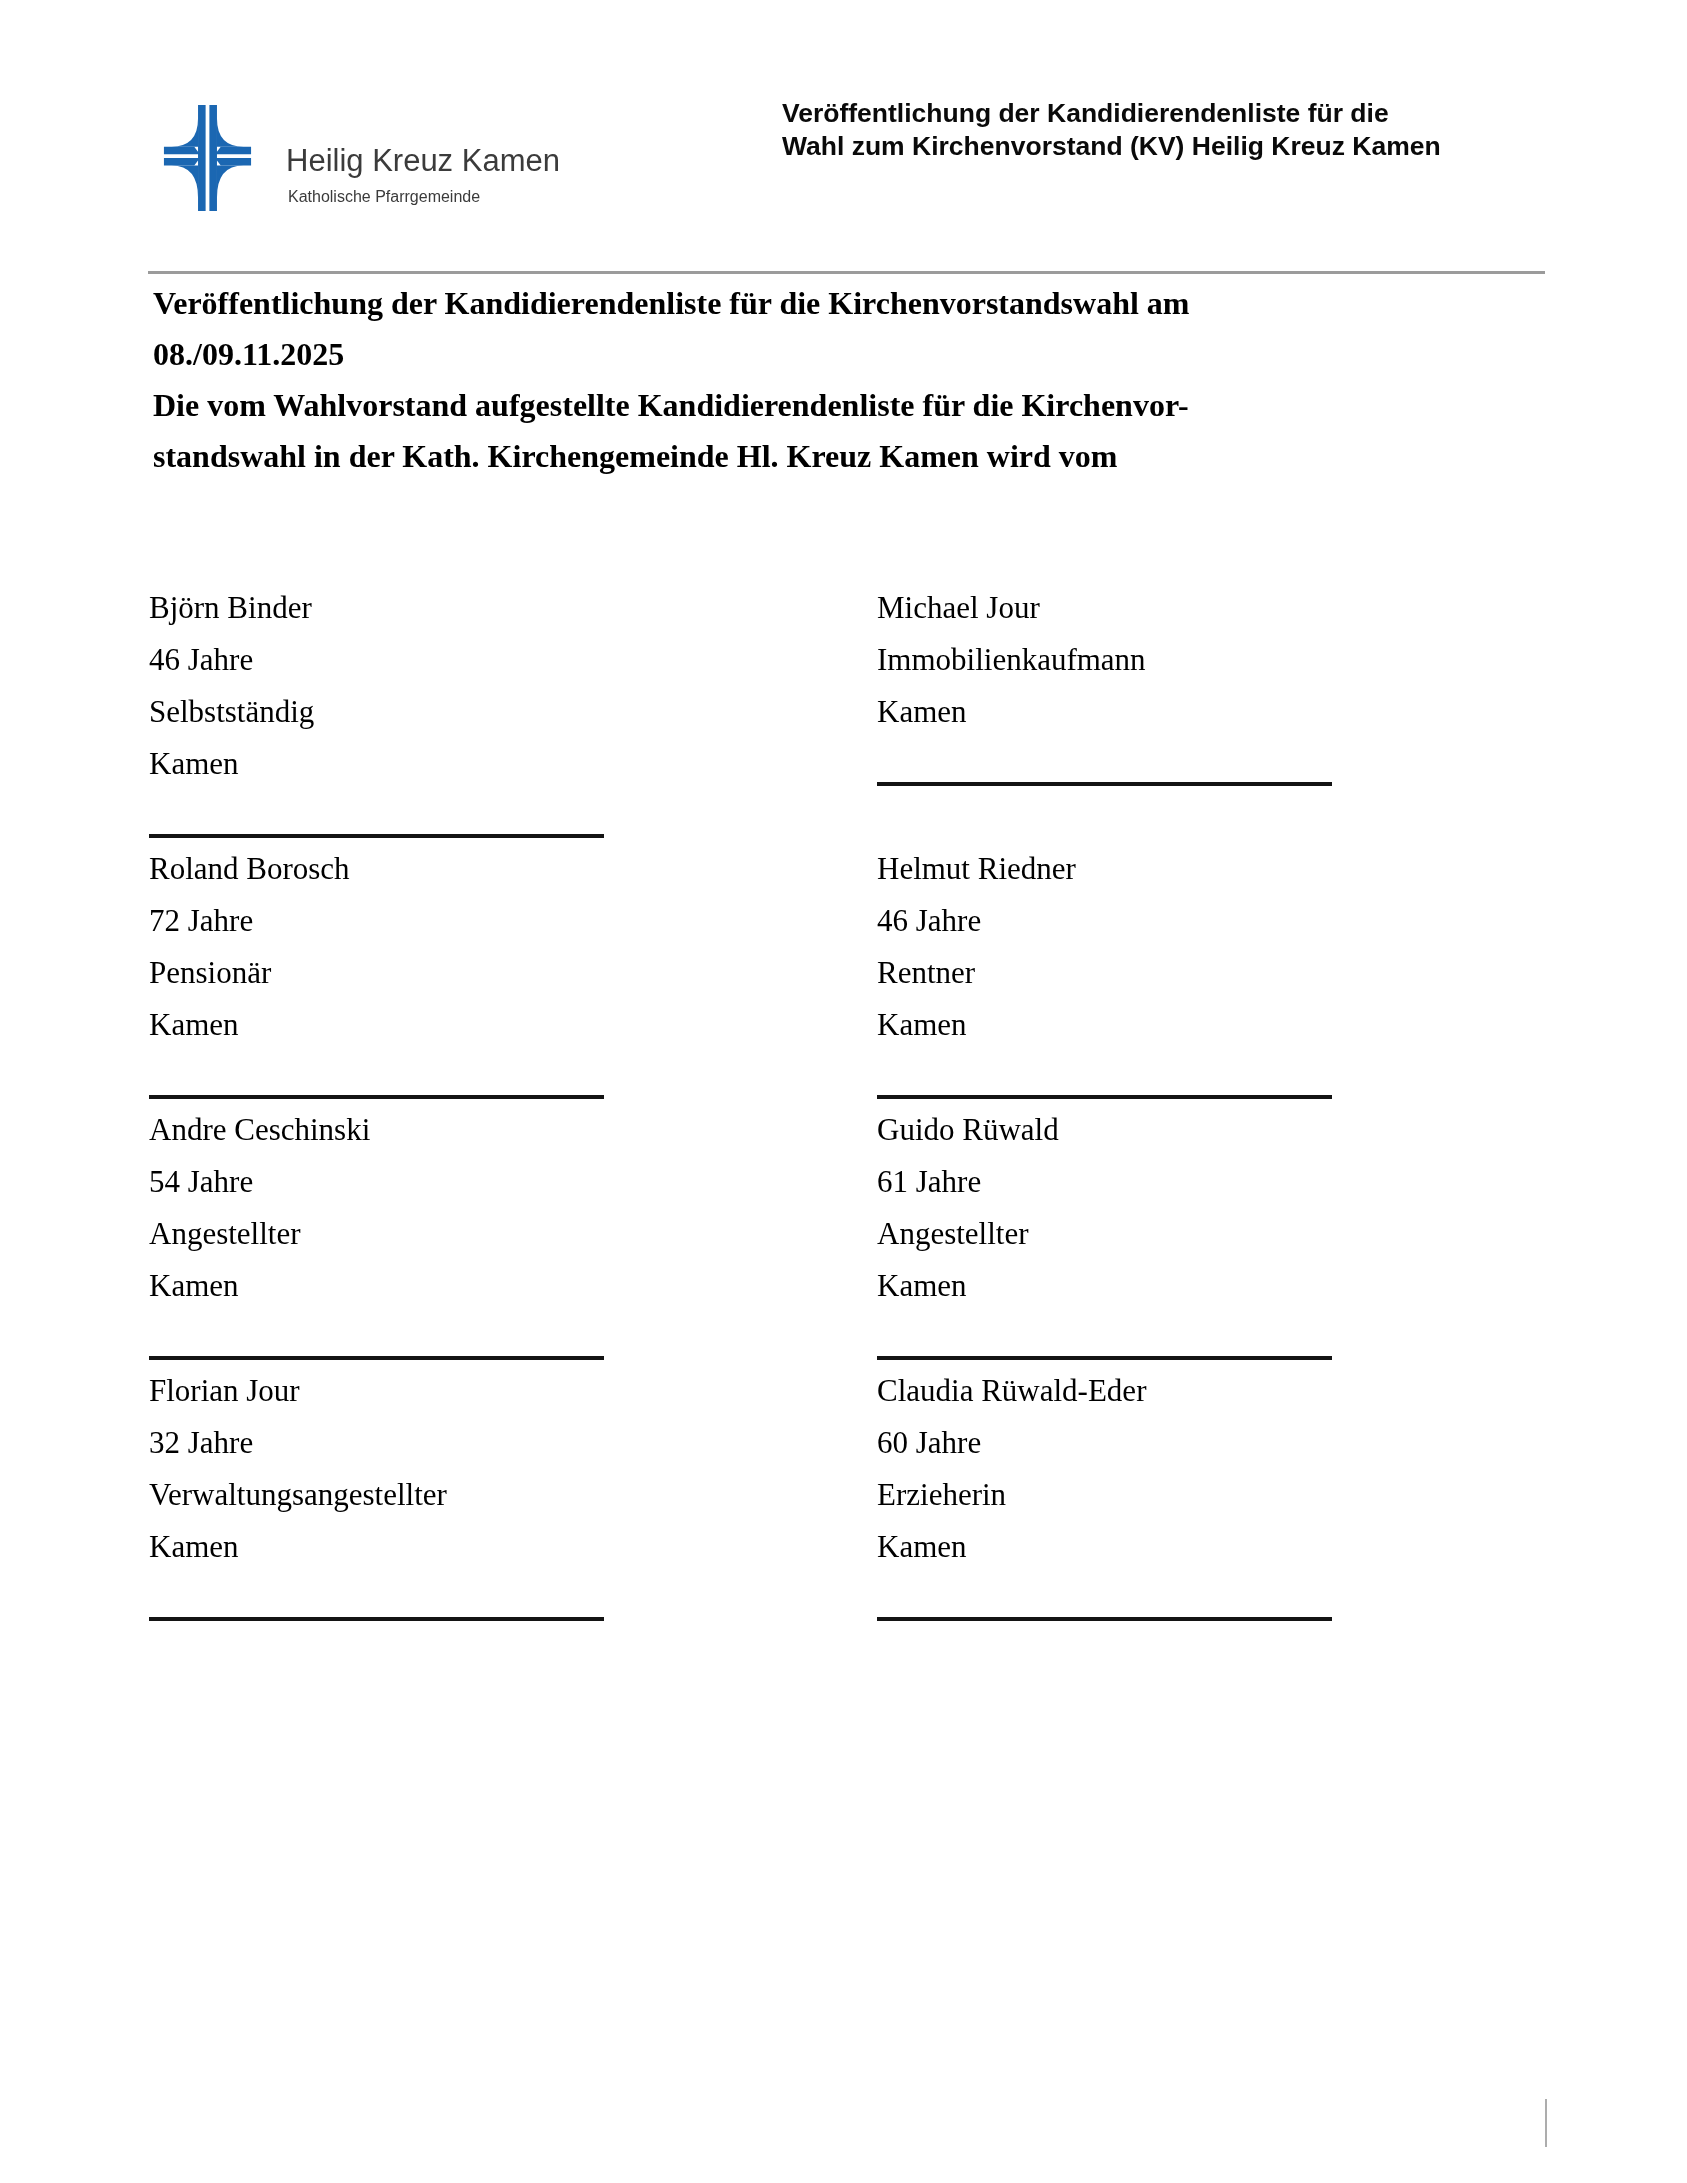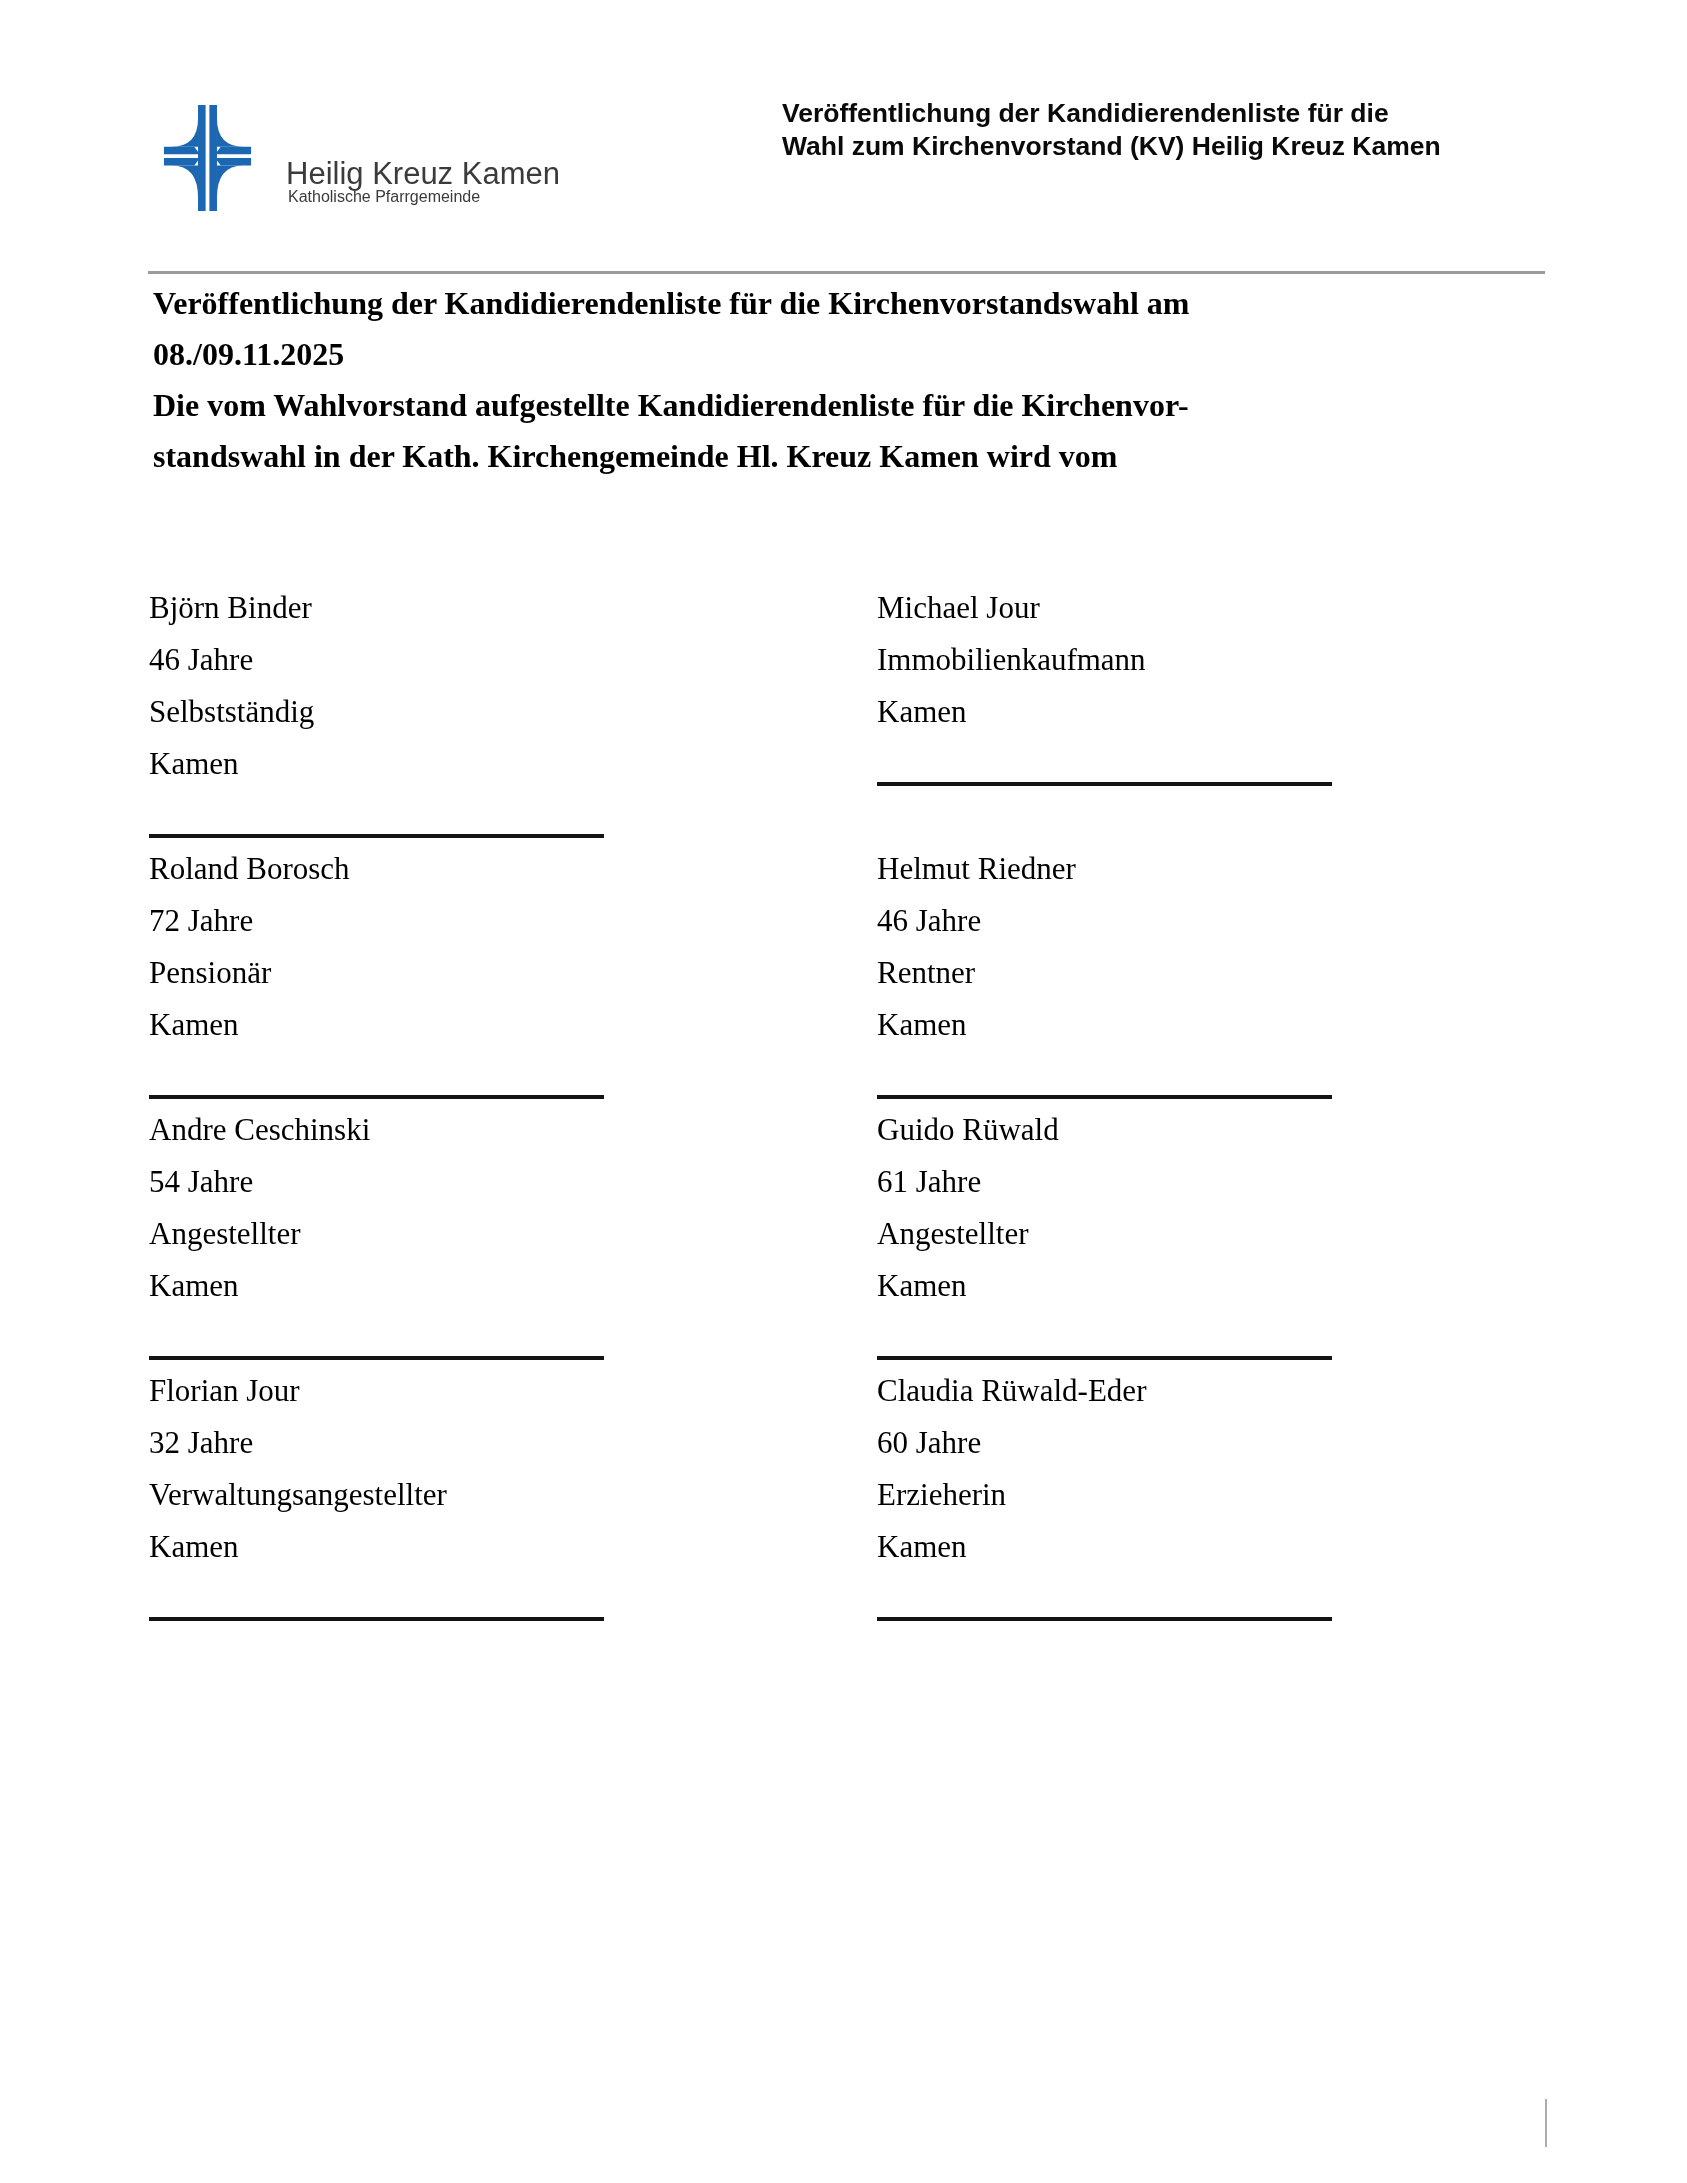--- a/index.html
+++ b/index.html
@@ -12,21 +12,21 @@
     color:#000;
     overflow:hidden;
     margin:0 auto;
   }
   
   .brand-logo{
     position:absolute; left:157px; top:105px;
     width:101px; height:106px;
   }
   .brand-title{
-    position:absolute; left:286px; top:156px;
+    position:absolute; left:286px; top:143px;
     font-family:"Liberation Sans", sans-serif;
     font-size:31px; color:#3b3b3b; white-space:nowrap;
   }
   .brand-sub{
     position:absolute; left:288px; top:188px;
     font-family:Liberation Sans, sans-serif;
     font-size:16px; color:#3b3b3b; white-space:nowrap;
   }
   .doc-title{
     position:absolute; left:738px; top:97px;

